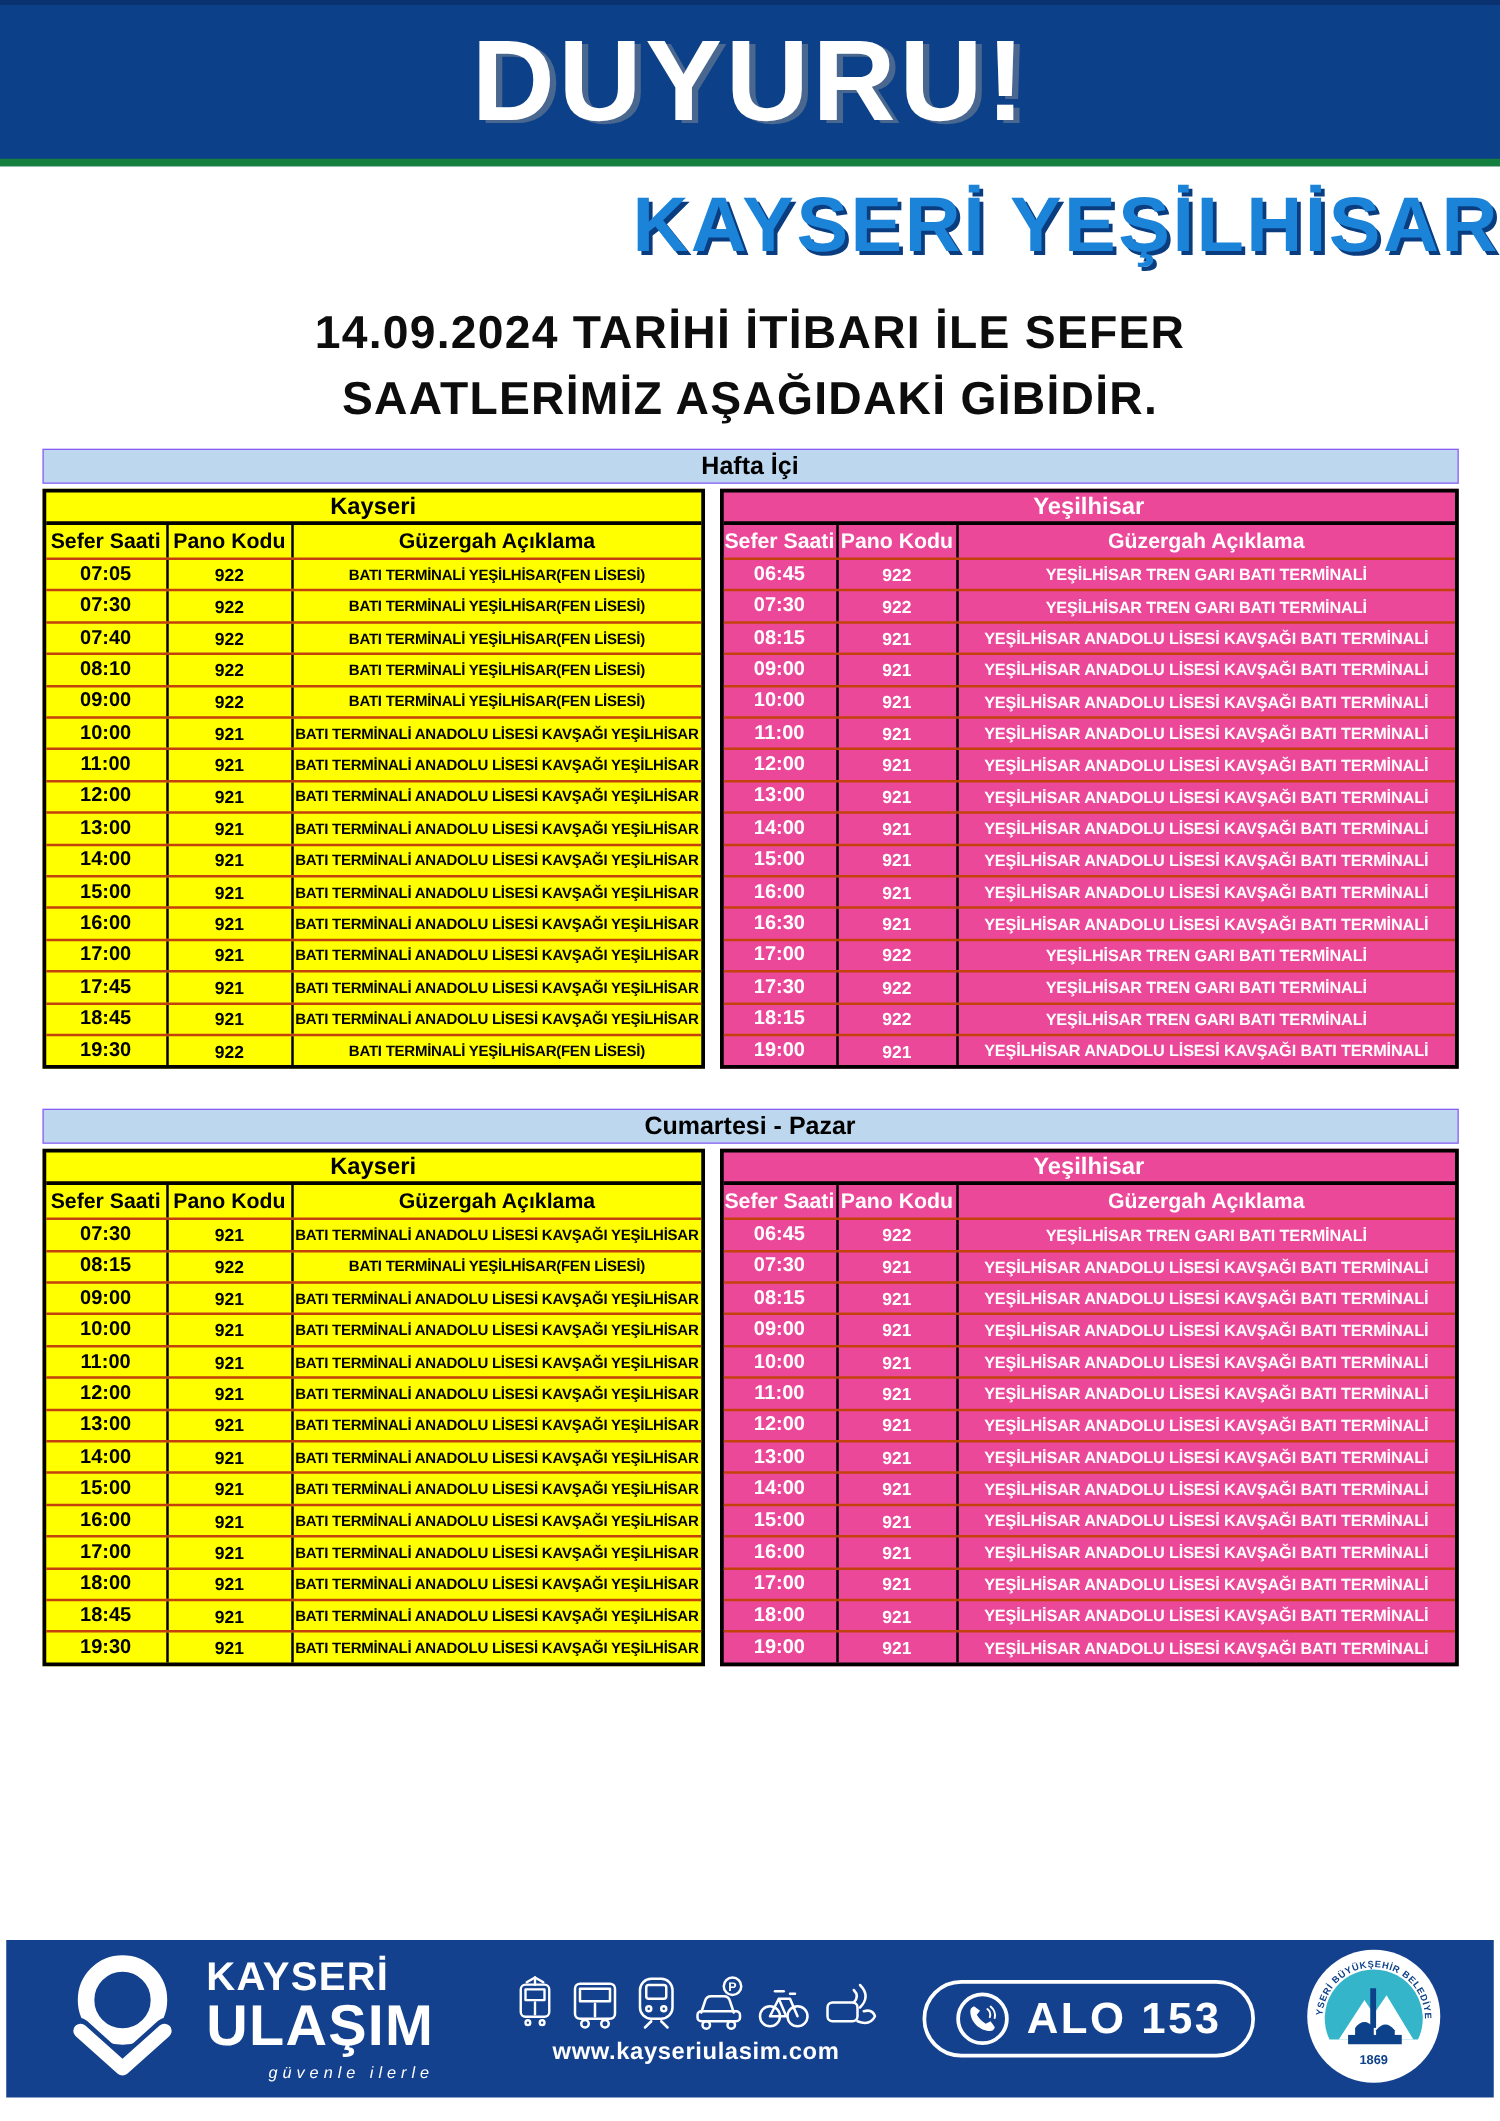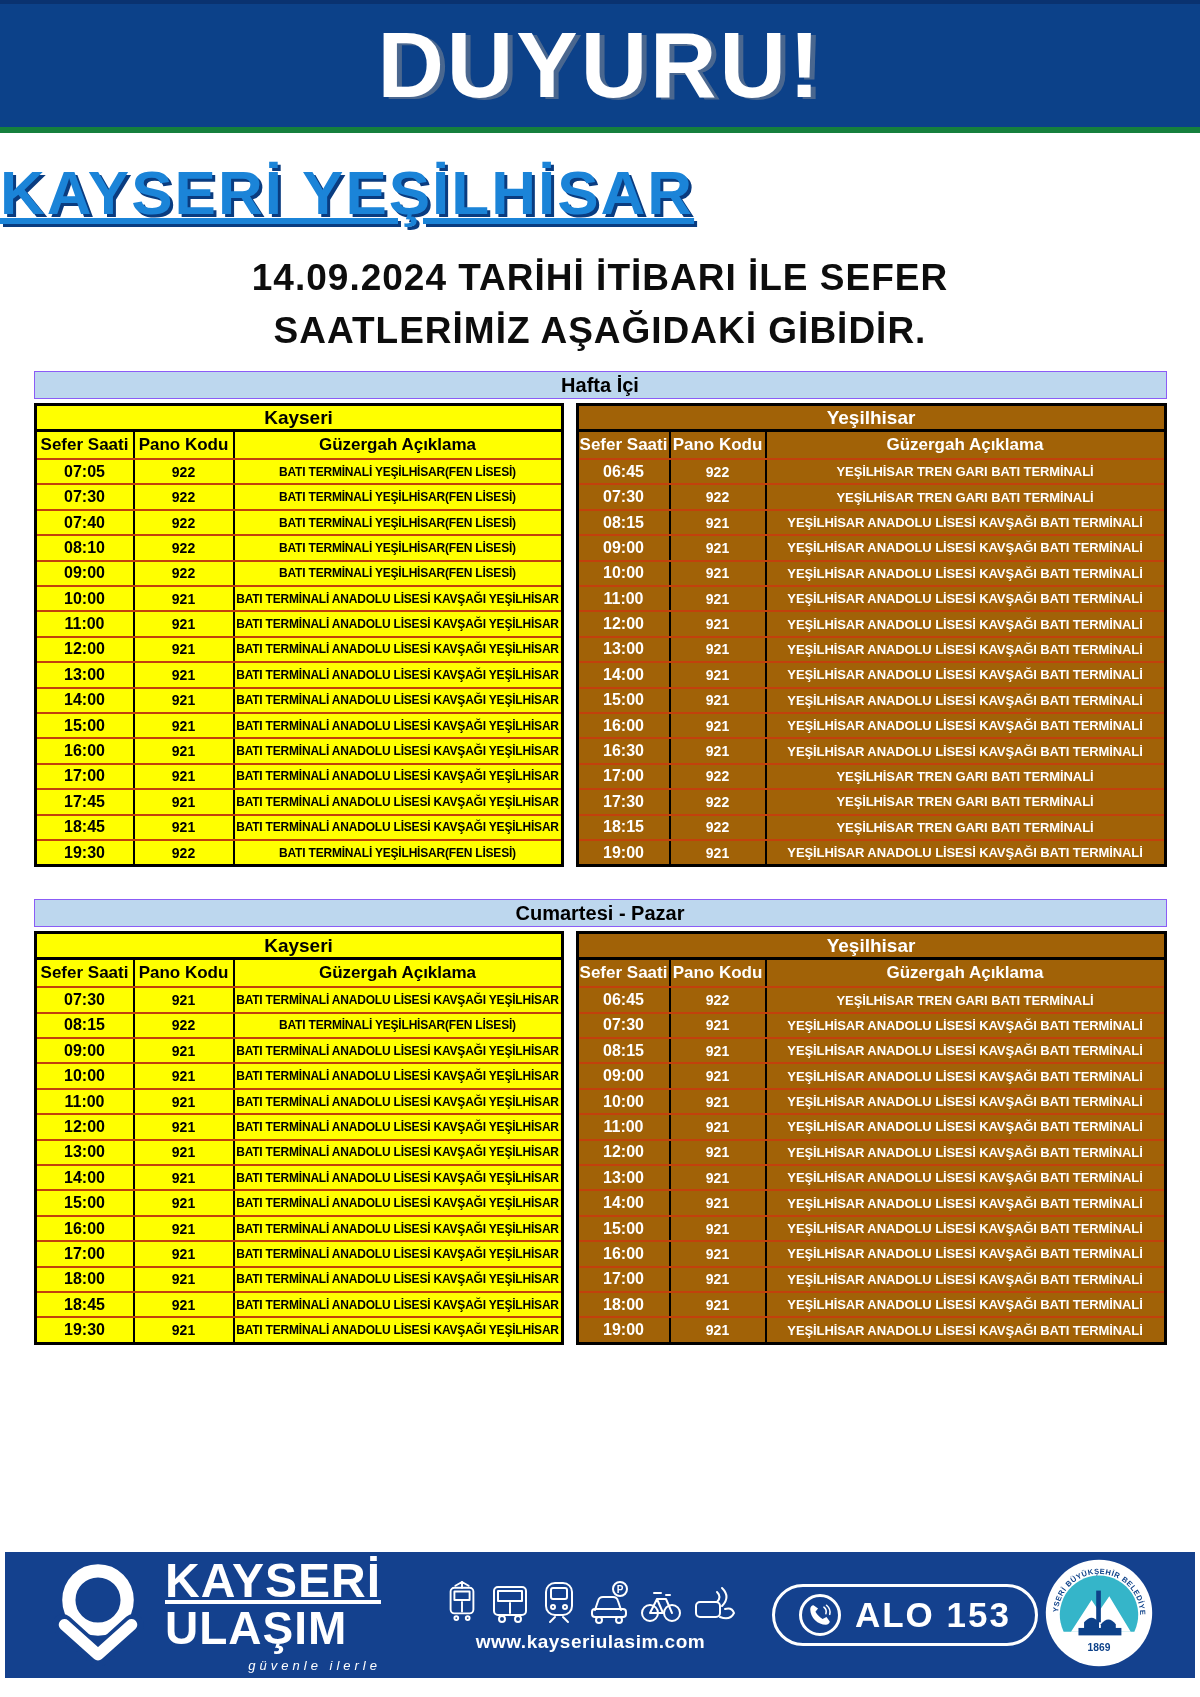--- a/index.html
+++ b/index.html
@@ -6,36 +6,36 @@
   body { background:#ffffff; font-family:"Liberation Sans", sans-serif; }
   #page { position:relative; width:1200px; height:1697px; background:#ffffff; overflow:hidden; margin:0 auto; }
 
   
   .banner { height:133px; background:#0c4189; border-top:4px solid #0a3270; border-bottom:6px solid #15803d;
             display:flex; align-items:center; justify-content:center; }
   .banner-title { color:#ffffff; font-size:92px; font-weight:bold; letter-spacing:3px;
                   text-shadow:5px 2px 0 rgba(150,150,150,.45); }
 
   
-  .route-title { margin-top:24px; text-align:left; color:#1b84d8; font-size:62px; font-weight:bold;
-                 letter-spacing:2px; text-shadow:3px 3px 0 #0a3c80;text-decoration:underline; }
+  .route-title { margin-top:12px; text-align:right; color:#1b84d8; font-size:62px; font-weight:bold;
+                 letter-spacing:2px; text-shadow:3px 3px 0 #0a3c80; }
   .subtitle { margin-top:16px; text-align:center; color:#0d0d0d; font-size:37px; font-weight:bold; letter-spacing:1px; }
   .date-lines { margin-top:24px; text-align:center; color:#0d0d0d; font-size:37px; font-weight:bold;
                 letter-spacing:1px; line-height:1.42; }
 
   
   .sched-section { width:1133px; margin:14px auto 0 auto; }
   .sched-section.second { margin-top:32px; }
   .strip { height:28px; background:#bdd7ee; border:1px solid #8b5cf6; display:flex; align-items:center;
            justify-content:center; font-size:20px; font-weight:bold; color:#000000; }
   .tables { display:flex; gap:12px; margin-top:4px; align-items:flex-start; }
 
   .sched-table { border:3px solid #000; font-weight:700; }
   .tbl-yellow { width:530px; background:#ffff00; color:#000; }
-  .tbl-cyan   { width:591px; background:#a16207; color:#ffffff; }
+  .tbl-cyan   { width:591px; background:#ec4899; color:#ffffff; }
 
   .city-header { height:26px; display:flex; align-items:center; justify-content:center;
                  font-size:19px; border-bottom:3px solid #000; }
   .grid-row { display:grid; }
   .tbl-yellow .grid-row { grid-template-columns:96px 100px 1fr; }
   .tbl-cyan   .grid-row { grid-template-columns:90px 96px 1fr; }
   .cell { display:flex; align-items:center; justify-content:center; overflow:hidden; white-space:nowrap; }
   .cell + .cell { border-left:2px solid #000; }
   .header-row { height:26px; }
   .hcell { font-size:17px; }
@@ -43,21 +43,21 @@
   .data-row .c0 { font-size:16px; }
   .data-row .c1 { font-size:14px; }
   .data-row .c2 { font-size:12px; letter-spacing:-0.2px; }
   .tbl-cyan .data-row .c2 { font-size:13px; letter-spacing:-0.1px; }
 
   
   .footer { position:absolute; left:5px; right:5px; top:1552px; height:126px; background:#14418e;
             display:flex; align-items:center; padding:0 40px; }
   .brand { display:flex; align-items:center; gap:14px; }
   .brand-text { display:flex; flex-direction:column; color:#fff; }
-  .brand-line1 { font-size:48px; font-weight:bold; letter-spacing:1px; line-height:1.0;text-decoration:underline; }
+  .brand-line1 { font-size:32px; font-weight:bold; letter-spacing:1px; line-height:1.0; }
   .brand-line2 { font-size:46px; font-weight:bold; letter-spacing:1px; line-height:1.0; }
   .brand-tagline { font-size:13px; font-style:italic; letter-spacing:4px; color:#fff;
                    align-self:flex-end; margin-top:7px; }
   .center-block { margin-left:62px; display:flex; flex-direction:column; align-items:center; gap:7px; }
   .icons-row { display:flex; align-items:flex-end; gap:9px; }
   .website { color:#fff; font-size:19px; font-weight:bold; letter-spacing:0.5px; }
   .alo-badge { margin-left:34px; height:62px; border:3px solid #fff; border-radius:34px;
                display:flex; align-items:center; gap:14px; padding:0 24px; }
   .alo-phone { width:42px; height:42px; border:3px solid #fff; border-radius:50%;
                display:flex; align-items:center; justify-content:center; }

